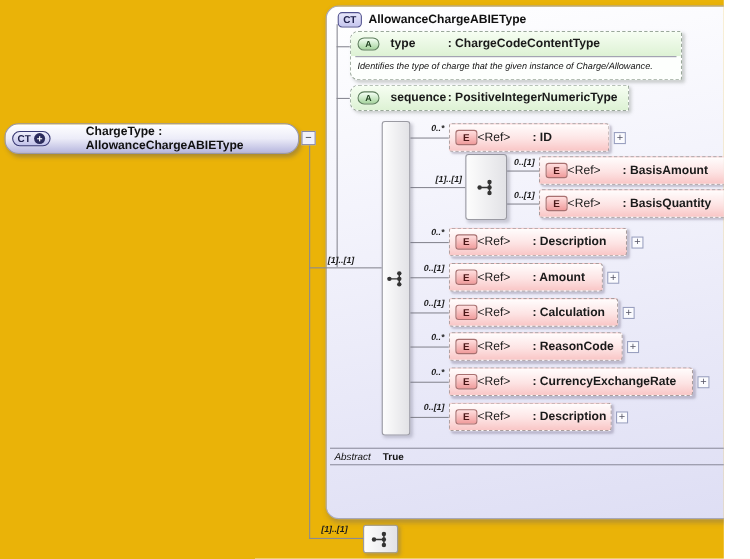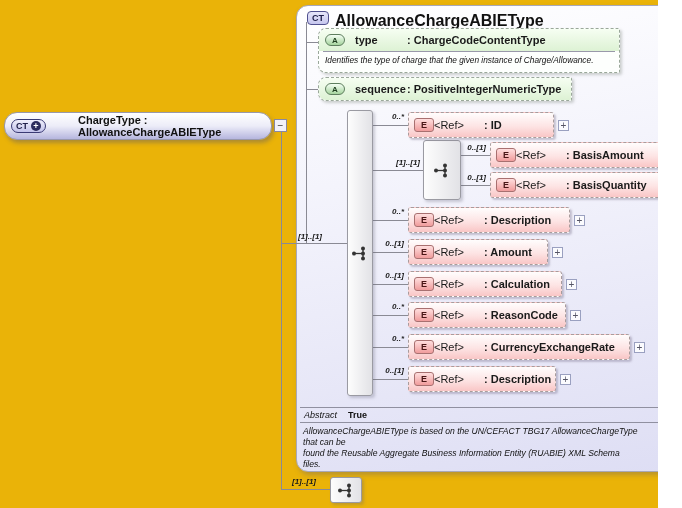--- a/index.html
+++ b/index.html
@@ -28,21 +28,21 @@
     border:1px solid #8888a2;background:#f2f2fa;font-size:10px;line-height:11px;text-align:center;color:#333;}
 
   
   .panel{position:absolute;left:296px;top:5px;width:380px;height:467px;box-sizing:border-box;
     border:1px solid #a8a8b8;border-radius:12px;
     background:linear-gradient(170deg,#ffffff 0%,#f4f4fc 35%,#dedef4 100%);
     box-shadow:2px 3px 5px rgba(90,90,120,.35);}
   .ct-badge{position:absolute;left:10px;top:5px;width:22px;height:14px;box-sizing:border-box;
     border:1px solid #50508e;border-radius:4px;background:linear-gradient(to bottom,#e6e6fa,#c6c6ee);
     font-size:9px;font-weight:bold;color:#20204a;display:flex;align-items:center;justify-content:center;}
-  .panel-title{position:absolute;left:38px;top:6px;font-weight:bold;font-size:16px;color:#111;}
+  .panel-title{position:absolute;left:38px;top:6px;font-weight:bold;font-size:11px;color:#111;}
 
   
   .attr-box{position:absolute;box-sizing:border-box;border:1px dashed #9aa89a;border-radius:8px 2px 2px 8px;
     background:#fdfffd;box-shadow:2px 2px 3px rgba(100,110,100,.3);overflow:hidden;}
   .attr-title{height:22px;display:flex;align-items:center;padding-left:6px;
     background:linear-gradient(to bottom,#f6fef2,#ddf2d4);}
   .a-badge{width:20px;height:12px;box-sizing:border-box;border:1px solid #5e7e5e;border-radius:6px;
     background:linear-gradient(to bottom,#f4fff4,#a6d49e);color:#1e3e1e;font-size:8px;font-weight:bold;
     display:flex;align-items:center;justify-content:center;flex:none;}
   .attr-name{font-weight:bold;font-size:11px;margin-left:10px;width:52px;flex:none;}
@@ -219,24 +219,20 @@
   <div class="card r" style="left:370px;top:271px;width:34px;">0..[1]</div>
   <div class="card r" style="left:374px;top:302px;width:30px;">0..*</div>
   <div class="card r" style="left:374px;top:334px;width:30px;">0..*</div>
   <div class="card r" style="left:370px;top:366px;width:34px;">0..[1]</div>
   <div class="card" style="left:292px;top:477px;width:36px;">[1]..[1]</div>
 
   <div class="hline" style="left:300px;top:407px;width:372px;background:#9090a0;"></div>
   <div class="abstract-label">Abstract</div>
   <div class="abstract-value">True</div>
   <div class="hline" style="left:300px;top:422px;width:372px;background:#9090a0;"></div>
-  <div class="panel-annotation">AllowanceChargeABIEType is based on the UN/CEFACT TBG17 AllowanceChargeType
-that can be
-found the Reusable Aggregate Business Information Entity (RUABIE) XML Schema
-files.</div>
 
   <div class="comp" style="left:330px;top:477px;width:32px;height:26px;">
     <svg width="18" height="15" viewBox="0 0 18 15">
       <line x1="2" y1="7.5" x2="12" y2="7.5" stroke="#333" stroke-width="1.3"></line>
       <line x1="12" y1="2.5" x2="12" y2="12.5" stroke="#333" stroke-width="1.3"></line>
       <circle cx="3" cy="7.5" r="2" fill="#333"></circle>
       <circle cx="12" cy="2.5" r="2" fill="#333"></circle>
       <circle cx="12" cy="7.5" r="2" fill="#333"></circle>
       <circle cx="12" cy="12.5" r="2" fill="#333"></circle>
     </svg>

